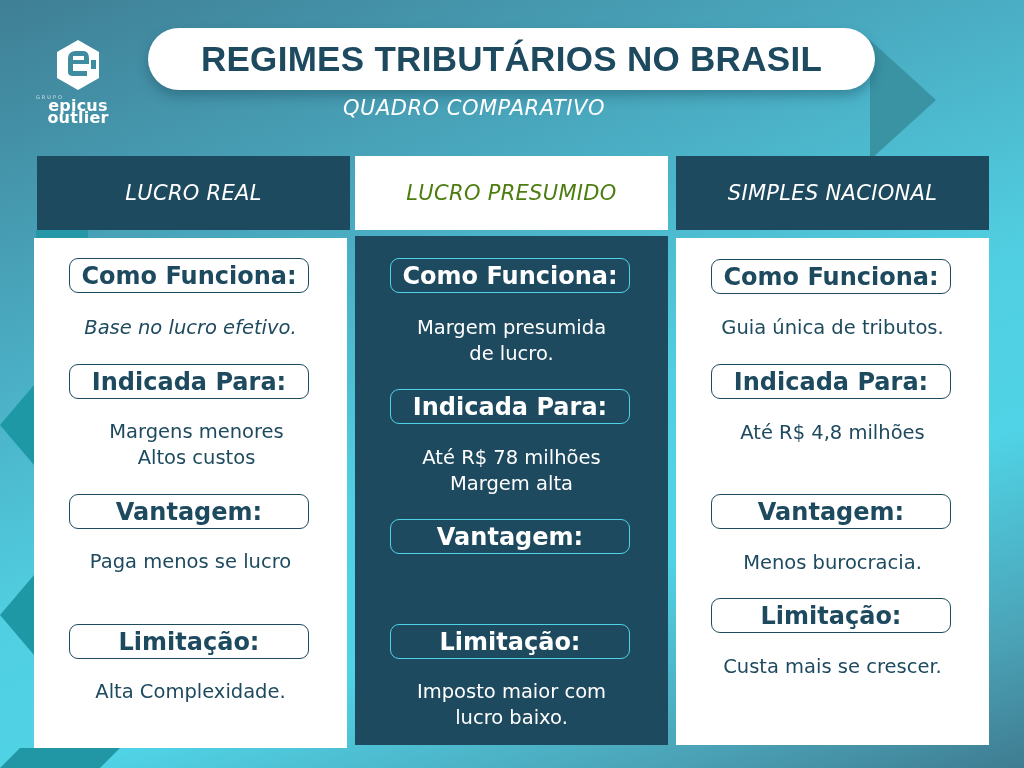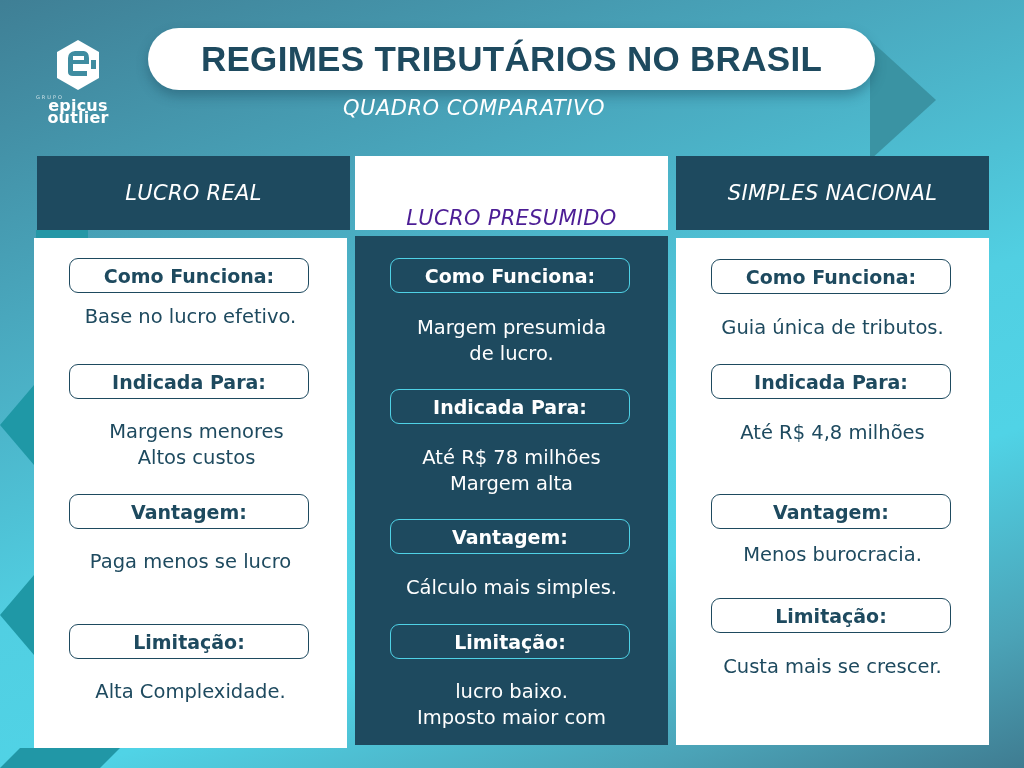--- a/index.html
+++ b/index.html
@@ -39,28 +39,28 @@
     }
     .title-text { font-family: "Liberation Sans", sans-serif; font-weight: bold; font-size: 35px; color: #1e4a5f; letter-spacing: 0.3px; }
     .subtitle { position: absolute; left: 0; width: 948px; top: 96px; text-align: center;
       font-family: "DejaVu Sans", sans-serif; font-style: italic; font-size: 21px; color: #fff; letter-spacing: 0.5px; }
 
     
     .col-header { position: absolute; top: 156px; height: 74px; width: 313px;
       display: flex; align-items: center; justify-content: center;
       font-family: "DejaVu Sans", sans-serif; font-style: italic; font-size: 21px; letter-spacing: 0.3px; }
     .col-header.dark { background: #1e4a5f; color: #fff; }
-    .col-header.light { background: #fff; color: #4c1d95; align-items: flex-end; }
+    .col-header.light { background: #fff; color: #4d7c0f; }
     .col-body { position: absolute; width: 313px; }
     .col-body.light { background: #fff; color: #1e4a5f; }
     .col-body.dark { background: #1e4a5f; color: #fff; }
 
     .label-pill { position: absolute; left: 35px; width: 240px; height: 35px;
       border-radius: 9px; display: flex; align-items: center; justify-content: center;
-      font-family: "DejaVu Sans", sans-serif; font-weight: bold; font-size: 19px; }
+      font-family: "DejaVu Sans", sans-serif; font-weight: bold; font-size: 24px; }
     .col-body.light .label-pill { border: 1.5px solid #1e4a5f; color: #1e4a5f; }
     .col-body.dark .label-pill { border: 1.5px solid #4fd2e6; color: #fff; }
 
     .desc { position: absolute; left: 0; width: 313px; text-align: center;
       font-family: "DejaVu Sans", sans-serif; font-size: 19.5px; line-height: 26px; }
   </style>
 </head>
 <body>
 
 <div class="bg-shape tri-left-1"></div>
@@ -83,21 +83,21 @@
 <div class="title-pill">
   <span class="title-text">REGIMES TRIBUTÁRIOS NO BRASIL</span>
 </div>
 <div class="subtitle">QUADRO COMPARATIVO</div>
 
 <div class="col-header dark" style="left:37px;">
   <span>LUCRO REAL</span>
 </div>
 <div class="col-body light" style="left:34px; top:238px; height:510px;">
   <div class="label-pill" style="top:20px;">Como Funciona:</div>
-  <div class="desc" style="top:66px;">
+  <div class="desc" style="top:77px;font-style:italic;">
     <div>Base no lucro efetivo.</div>
   </div>
   <div class="label-pill" style="top:126px;">Indicada Para:</div>
   <div class="desc" style="top:181px;padding-left:12px;">
     <div>Margens menores</div>
     <div>Altos custos</div>
   </div>
   <div class="label-pill" style="top:256px;">Vantagem:</div>
   <div class="desc" style="top:311px;">
     <div>Paga menos se lucro</div>
@@ -116,43 +116,40 @@
   <div class="desc" style="top:79px;">
     <div>Margem presumida</div>
     <div>de lucro.</div>
   </div>
   <div class="label-pill" style="top:153px;">Indicada Para:</div>
   <div class="desc" style="top:209px;">
     <div>Até R$ 78 milhões</div>
     <div>Margem alta</div>
   </div>
   <div class="label-pill" style="top:283px;">Vantagem:</div>
-  <div class="desc" style="top:339px;">
-    <div>Cálculo mais simples.</div>
-  </div>
   <div class="label-pill" style="top:388px;">Limitação:</div>
   <div class="desc" style="top:443px;">
+    <div>Imposto maior com</div>
     <div>lucro baixo.</div>
-    <div>Imposto maior com</div>
   </div>
 </div>
 
 <div class="col-header dark" style="left:676px;">
   <span>SIMPLES NACIONAL</span>
 </div>
 <div class="col-body light" style="left:676px; top:238px; height:507px;">
   <div class="label-pill" style="top:21px;">Como Funciona:</div>
   <div class="desc" style="top:77px;">
     <div>Guia única de tributos.</div>
   </div>
   <div class="label-pill" style="top:126px;">Indicada Para:</div>
   <div class="desc" style="top:182px;">
     <div>Até R$ 4,8 milhões</div>
   </div>
   <div class="label-pill" style="top:256px;">Vantagem:</div>
-  <div class="desc" style="top:304px;">
+  <div class="desc" style="top:312px;">
     <div>Menos burocracia.</div>
   </div>
   <div class="label-pill" style="top:360px;">Limitação:</div>
   <div class="desc" style="top:416px;">
     <div>Custa mais se crescer.</div>
   </div>
 </div>
 
 </body></html>

